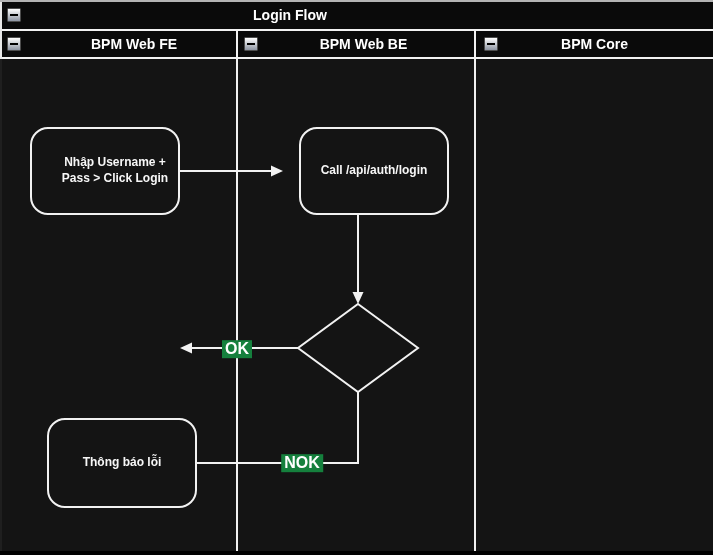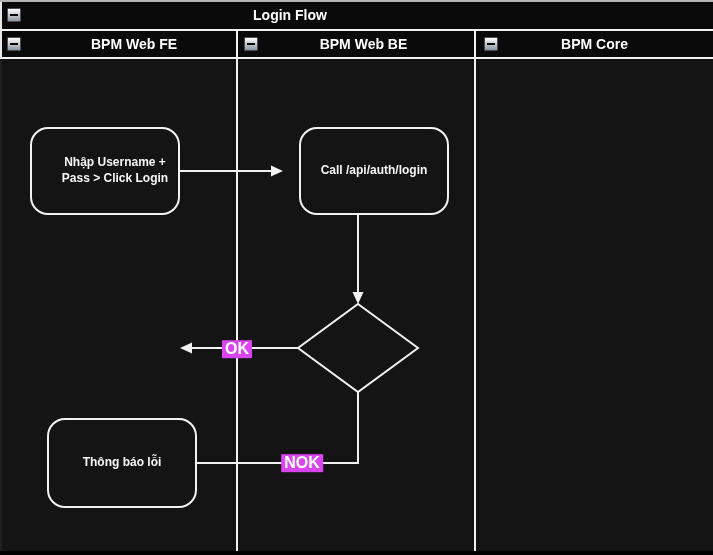--- a/index.html
+++ b/index.html
@@ -62,21 +62,21 @@
   .n-error { left:30px; top:418px; width:150px; height:90px;margin-left:17px; }
 
   .diamond-label {
     left:300px; top:334px; width:116px; height:28px;
     display:flex; align-items:center; justify-content:center;
     color:#f7f7f7; font-weight:bold; font-size:12px; text-align:center;
   }
 
   
   .edge-label {
-    transform:translate(-50%,-50%); background:#d946ef; color:#ffffff;
+    transform:translate(-50%,-50%); background:#15803d; color:#ffffff;
     font-weight:bold; font-size:16px; padding:0 3px; line-height:1.1;
   }
   .el-ok  { left:237px; top:349px; }
   .el-nok { left:302px; top:463px;text-align:right; }
 
   svg.connectors { position:absolute; left:0; top:0; pointer-events:none; }
 </style>
 </head>
 <body>
 

